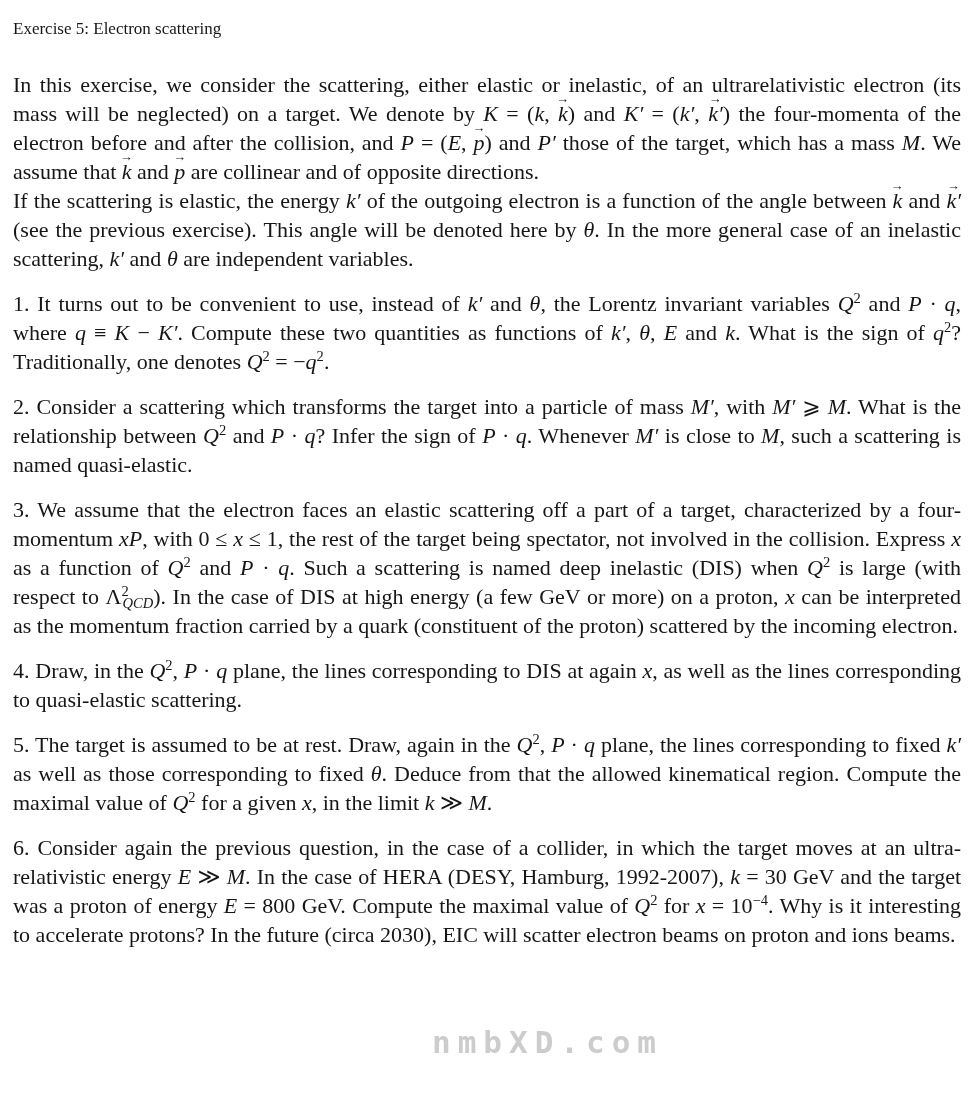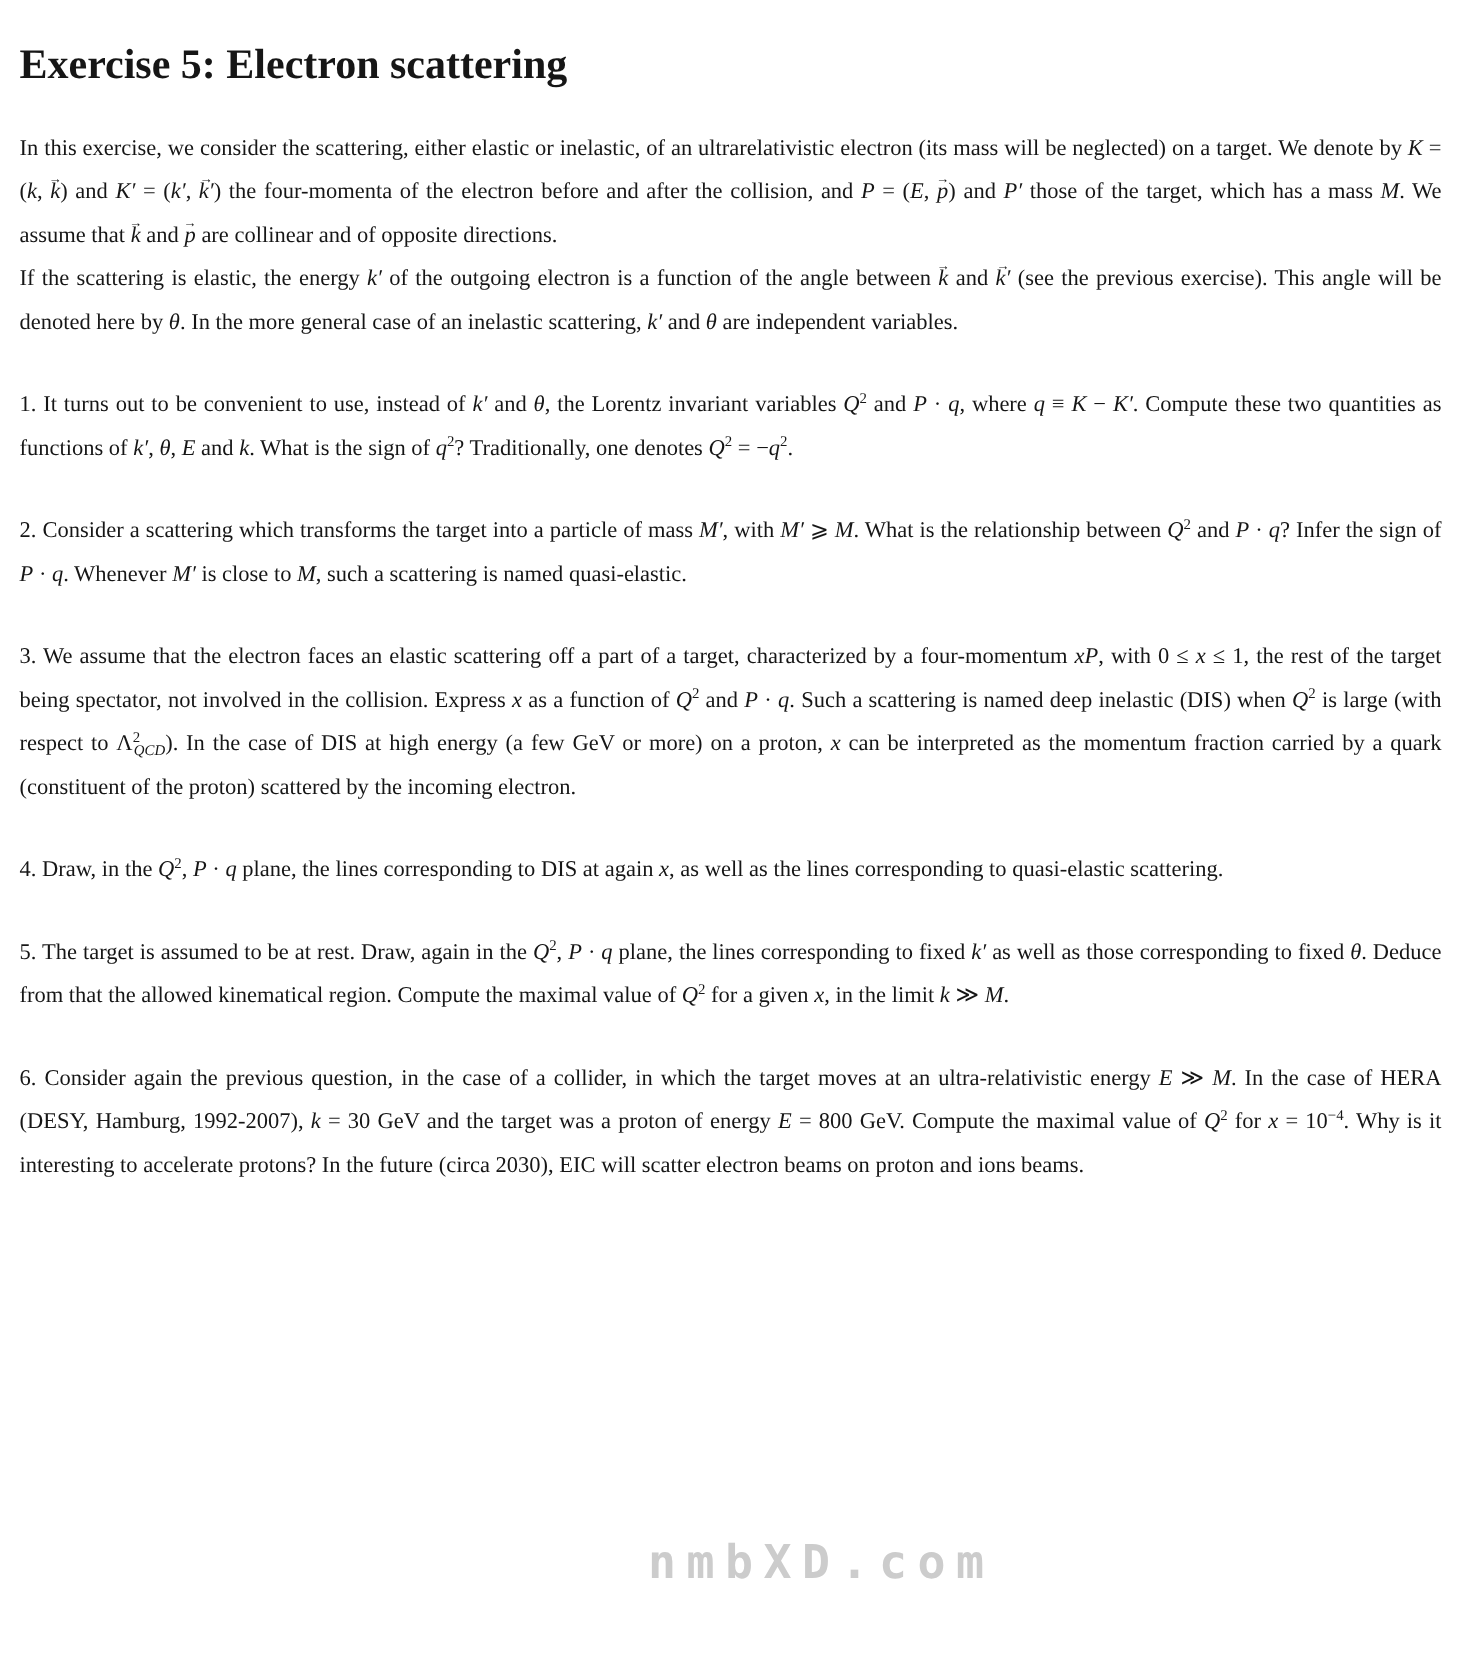--- a/index.html
+++ b/index.html
@@ -14,36 +14,36 @@
     overflow: hidden;
     font-family: "Liberation Serif", "DejaVu Serif", "DejaVu Sans", serif;
     color: #161616;
   }
   .page {
     position: relative;
     padding: 10px 13px 0 13px;
     z-index: 2;
   }
   h1.doc-title {
-    font-size: 28px;
+    font-size: 17px;
     line-height: 30px;
-    font-weight: bold;
-    margin: 19px 0 0 0;
+    font-weight: normal;
+    margin: 4px 0 0 0;
   }
   p.para {
-    font-size: 15px;
+    font-size: 22px;
     line-height: 29px;
     text-align: justify;
     margin: 0;
   }
   p.para.first {
     margin-top: 26px;
   }
   p.para.item {
-    margin-top: 26px;
+    margin-top: 16px;
   }
   
   .r-i {
     font-style: italic;
   }
   .r-sup {
     font-size: 66%;
     vertical-align: 0.55em;
     line-height: 0;
   }

